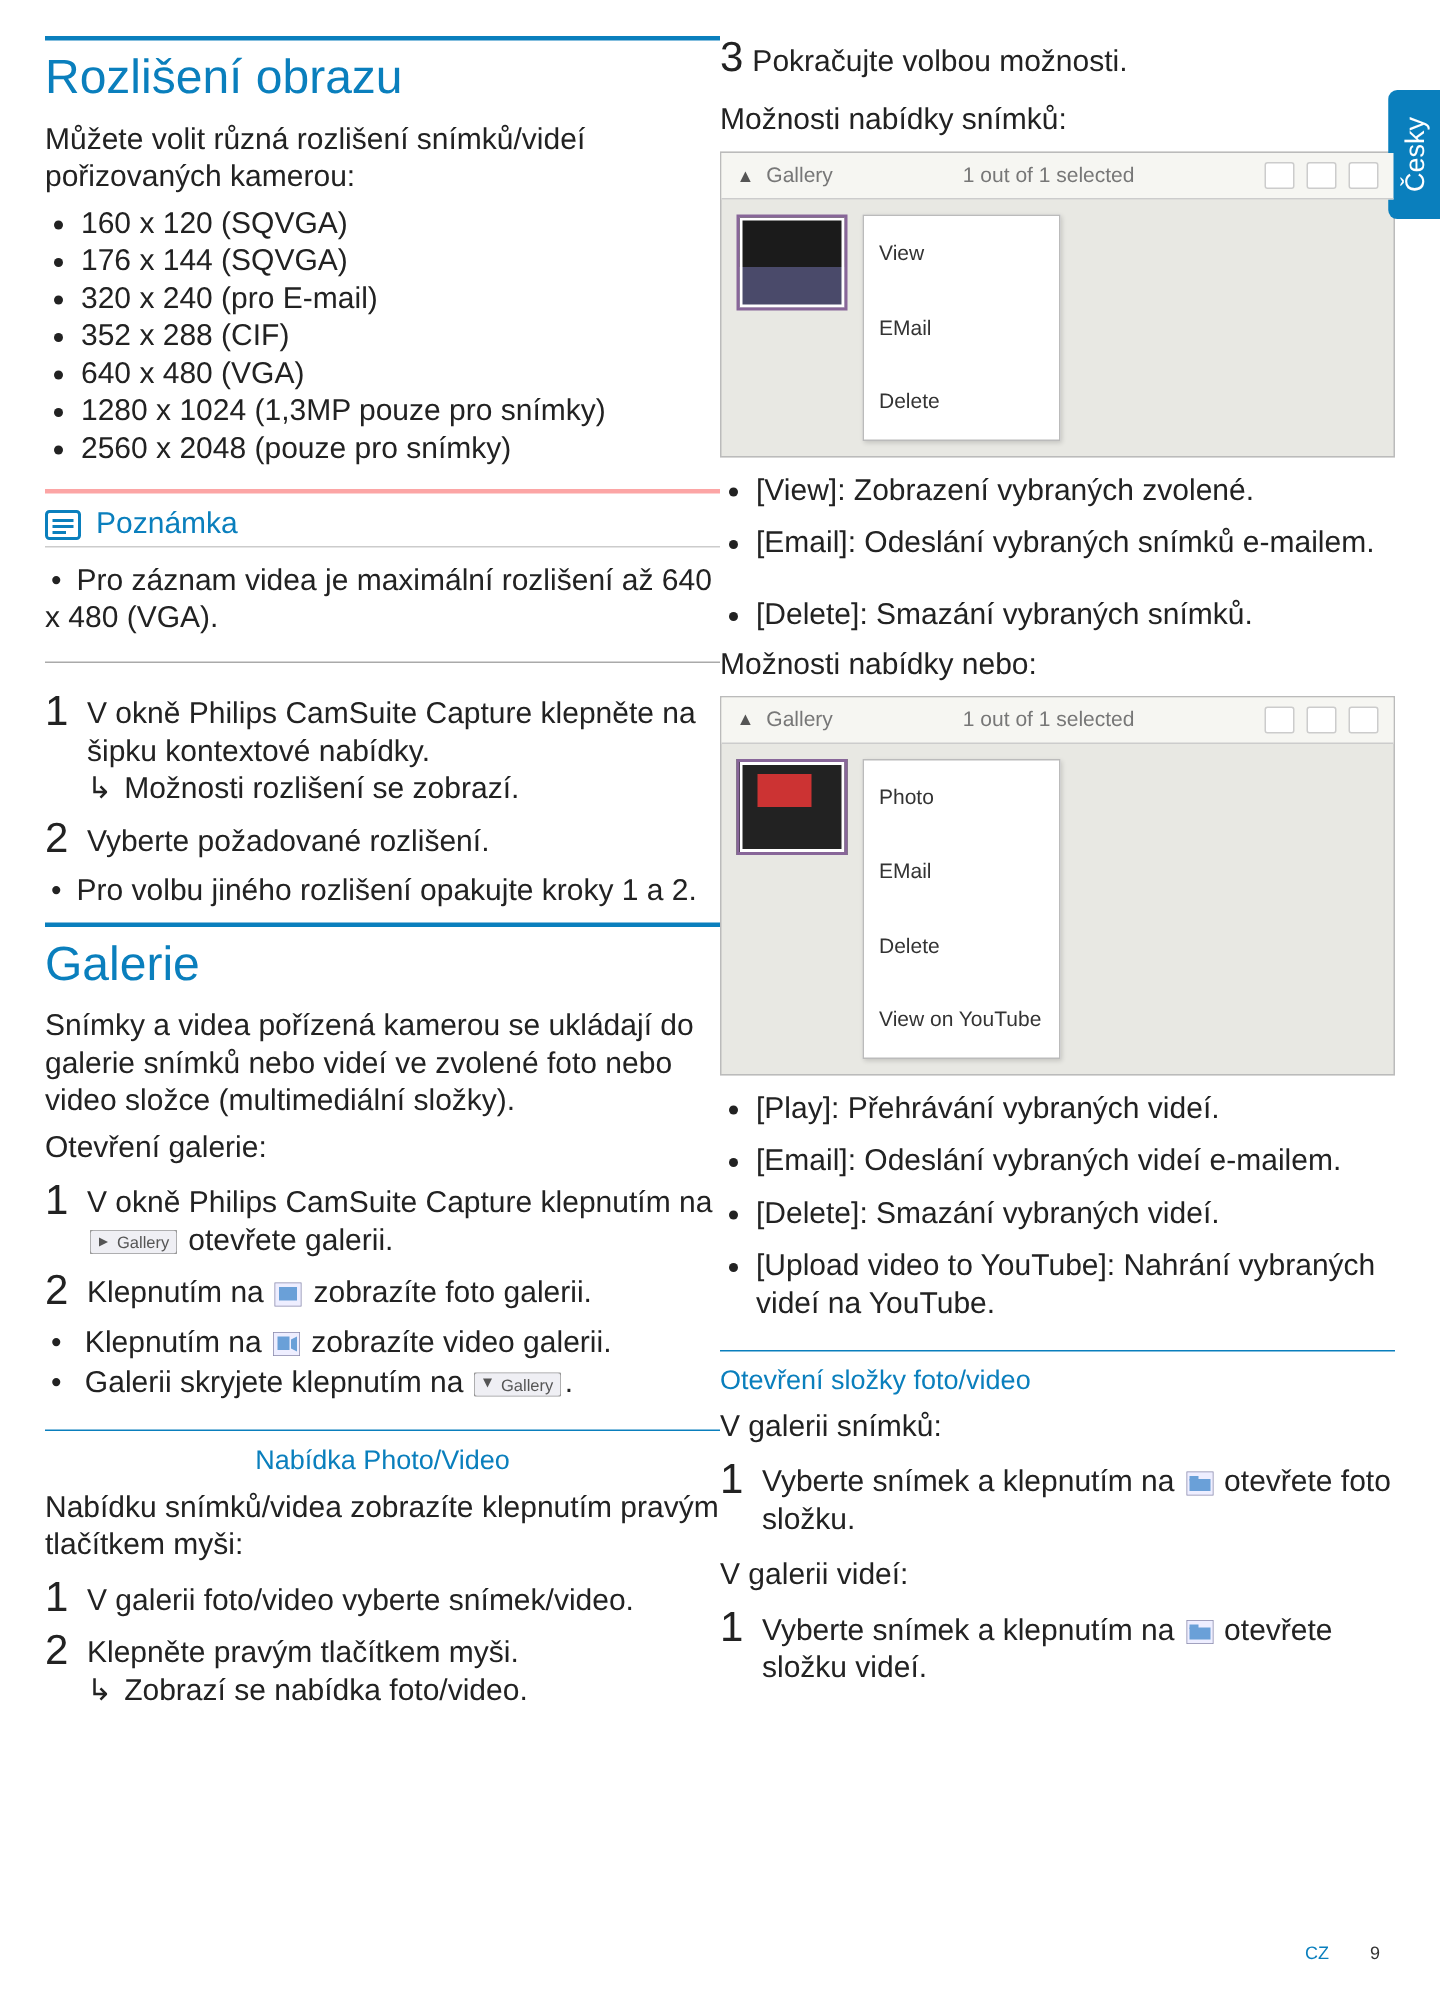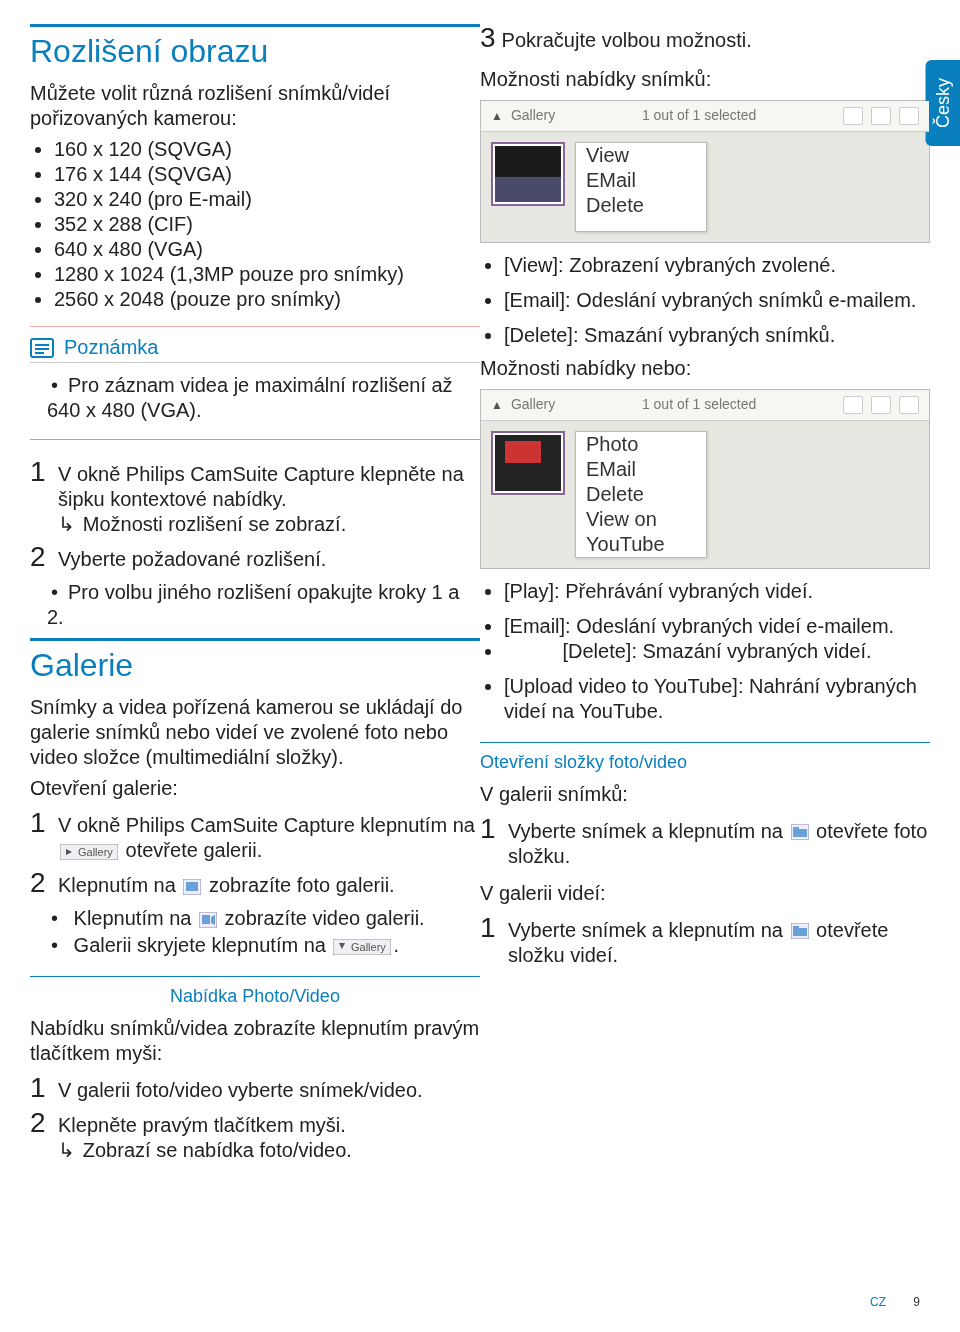--- a/index.html
+++ b/index.html
@@ -45,21 +45,21 @@
   }
   ul.bullets {
     margin: 2px 0 8px 0;
     padding-left: 24px;
   }
   ul.bullets li {
     margin: 0;
     list-style-type: disc;
   }
   .note-box {
-    border-top: 1px solid #fca5a5;
+    border-top: 3px solid #fca5a5;
     border-bottom: 1px solid #aaa;
     margin: 14px 0 18px 0;
     padding: 4px 0;
   }
   .note-header {
     display: flex;
     align-items: center;
     gap: 10px;
     color: #0a7fbd;
     font-size: 20px;
@@ -91,21 +91,21 @@
     content: "↳";
     margin-right: 8px;
     font-size: 20px;
   }
   .sub-bullet {
     list-style:none; padding-left: 0; margin: 2px 0 8px 0;
   }
   .sub-bullet li::before {
     content:"•"; margin: 0 10px 0 4px;
   }
-  .sub-bullet li { margin:2px 17px; }
+  .sub-bullet li { margin:2px 0; }
   .inline-icon {
     display:inline-block;
     vertical-align: middle;
     width: 18px; height: 16px;
     margin: 0 2px;
   }
   .inline-icon.wide { width: 58px; }
   .inline-icon svg { width:100%; height:100%; display:block;}
   .screenshot {
     width: 100%;
@@ -141,21 +141,21 @@
   .thumb.video { background:#222; position:relative; }
   .thumb.video::after{
     content:""; position:absolute; left:12px; top:8px; width:36px; height:22px;
     background:#c33;
   }
   .ctx-menu {
     background:#fff; border:1px solid #bbb; width:130px;
     box-shadow: 1px 1px 3px rgba(0,0,0,.15);
   }
   .ctx-menu div {
-    padding: 0 10px; font-size: 20px; color:#333;
+    padding: 16px 10px; font-size: 14px; color:#333;
   }
   .footer {
     position:absolute;
     bottom: 22px; right: 40px;
     color:#0a7fbd;
     font-size: 12px;
   }
   .pgnum { color:#333; margin-left: 24px; }
   .lang-tab {
     position:absolute;
@@ -306,21 +306,21 @@
             <div>View</div>
             <div>EMail</div>
             <div>Delete</div>
           </div>
       </div>
     </div>
 
     <ul class="bullets" id="snimku-b">
         <li>[View]: Zobrazení vybraných zvolené.</li>
         <li style="margin-top: 10px;">[Email]: Odeslání vybraných snímků e-mailem.</li>
-        <li style="margin-top: 10px;">[Delete]: Smazání vybraných snímků.</li>
+        <li style="margin-top: 23px;">[Delete]: Smazání vybraných snímků.</li>
       </ul>
 
     <p class="intro">Možnosti nabídky nebo:</p>
     <div class="screenshot">
       <div class="shot-top">
         <div class="left-group">
             <span class="arrow">▲</span>
             <b>Gallery</b>
           </div>
         <div style="flex:1; text-align:center;">1 out of 1 selected</div>
@@ -337,21 +337,21 @@
             <div>EMail</div>
             <div>Delete</div>
             <div>View on YouTube</div>
           </div>
       </div>
     </div>
 
     <ul class="bullets" id="videa-b" style="margin-bottom:18px;">
         <li>[Play]: Přehrávání vybraných videí.</li>
         <li style="margin-top: 10px;">[Email]: Odeslání vybraných videí e-mailem.</li>
-        <li style=" text-align: center;">[Delete]: Smazání vybraných videí.</li>
+        <li style="margin-top: 10px;">[Delete]: Smazání vybraných videí.</li>
         <li style="margin-top: 10px;">[Upload video to YouTube]: Nahrání vybraných videí na YouTube.</li>
       </ul>
 
     <h3 class="subheading" style="border-top:1px solid #0a7fbd; padding-top:8px;">Otevření složky foto/video</h3>
     <p class="intro">V galerii snímků:</p>
     <ul class="steps">
       <li>
         <span class="step-num">1</span>
         <span class="step-body">
           <span>Vyberte snímek a klepnutím na </span><span class="inline-icon"><svg viewBox="0 0 18 16">

